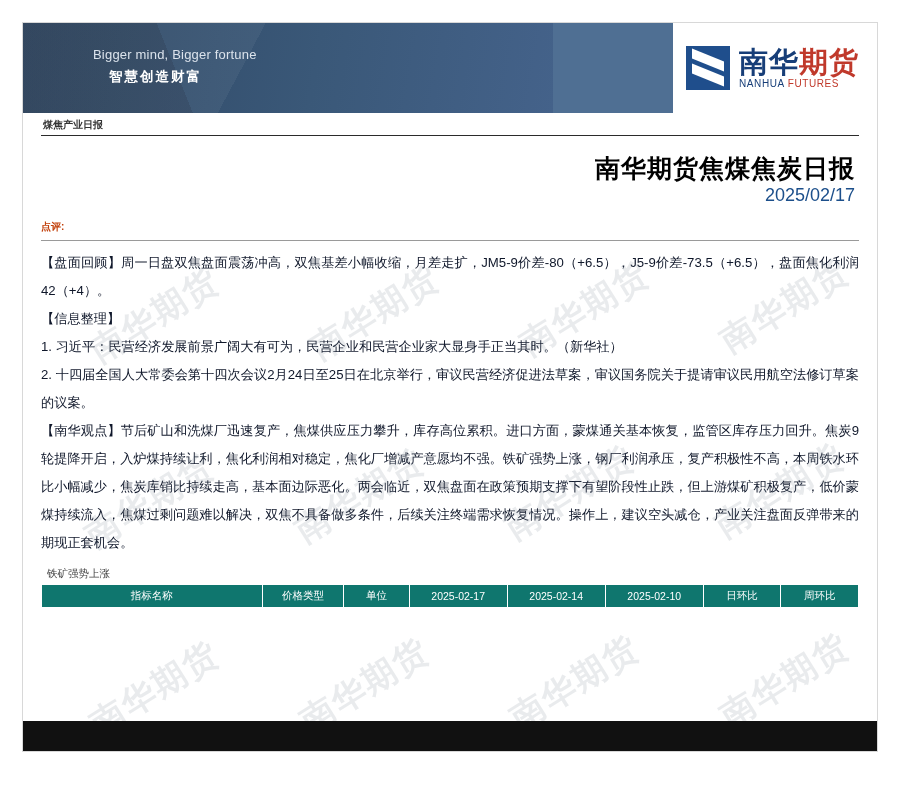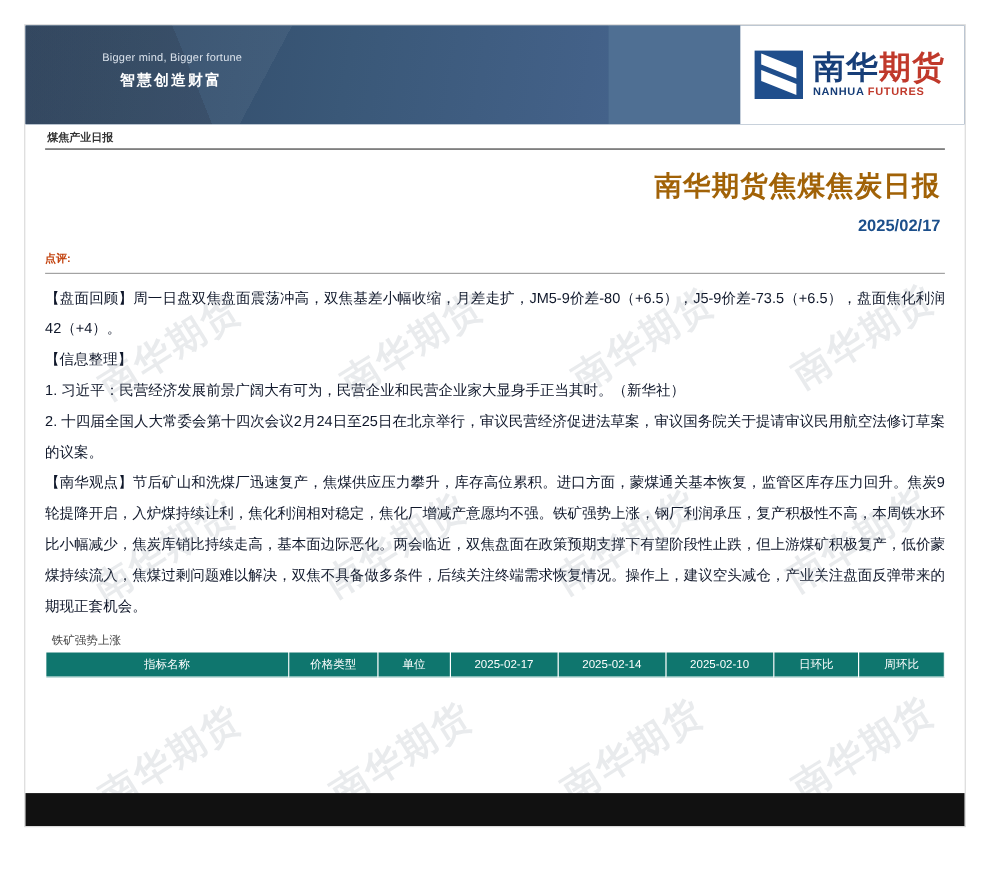--- a/index.html
+++ b/index.html
@@ -54,21 +54,21 @@
       linear-gradient(68deg, rgba(0,0,0,0.12) 0 30%, rgba(0,0,0,0) 30%);
   }
   .slogan {
     position: absolute;
     left: 70px;
     top: 24px;
     z-index: 3;
     color: #e8edf3;
   }
   .slogan-en {
-    font-size: 10px;
+    font-size: 13px;
     letter-spacing: 0.2px;
     color: #dbe3ec;
     margin-bottom: 6px;
   }
   .slogan-cn {
     font-size: 13.5px;
     font-weight: bold;
     color: #ffffff;
     letter-spacing: 2px;
     padding-left: 16px;
@@ -119,21 +119,21 @@
   }
   .logo-cn {
     font-size: 29px;
     font-weight: bold;
     color: #173e78;
     letter-spacing: 1px;
   }
   .logo-cn .red { color: #c0392b; }
   .logo-en {
     font-size: 10px;
-    font-weight: bold;
+    font-weight: normal;
     color: #173e78;
     letter-spacing: 0.6px;
     margin-top: 2px;
   }
   .logo-en .red { color: #c0392b; }
 
   
   .content {
     position: relative;
     padding: 0 18px 0 18px;
@@ -149,28 +149,27 @@
     margin: 3px 0 0 0;
   }
   .title-block {
     text-align: right;
     margin-top: 16px;
     padding-right: 4px;
   }
   .doc-title {
     font-size: 25px;
     font-weight: bold;
-    color: #a16207;
+    color: #000000;
     letter-spacing: 1px;
   }
   .doc-date {
-    font-size: 15px;
-    font-weight: bold;
+    font-size: 18px;
+    font-weight: normal;
     color: #1c4f8b;
-    margin-top: 12px;
   }
   .section-label {
     font-size: 10px;
     font-weight: bold;
     color: #c2410c;
     margin-top: 14px;
   }
   .hr-thin {
     border-top: 1px solid #9a9a9a;
     margin: 6px 0 8px 0;

